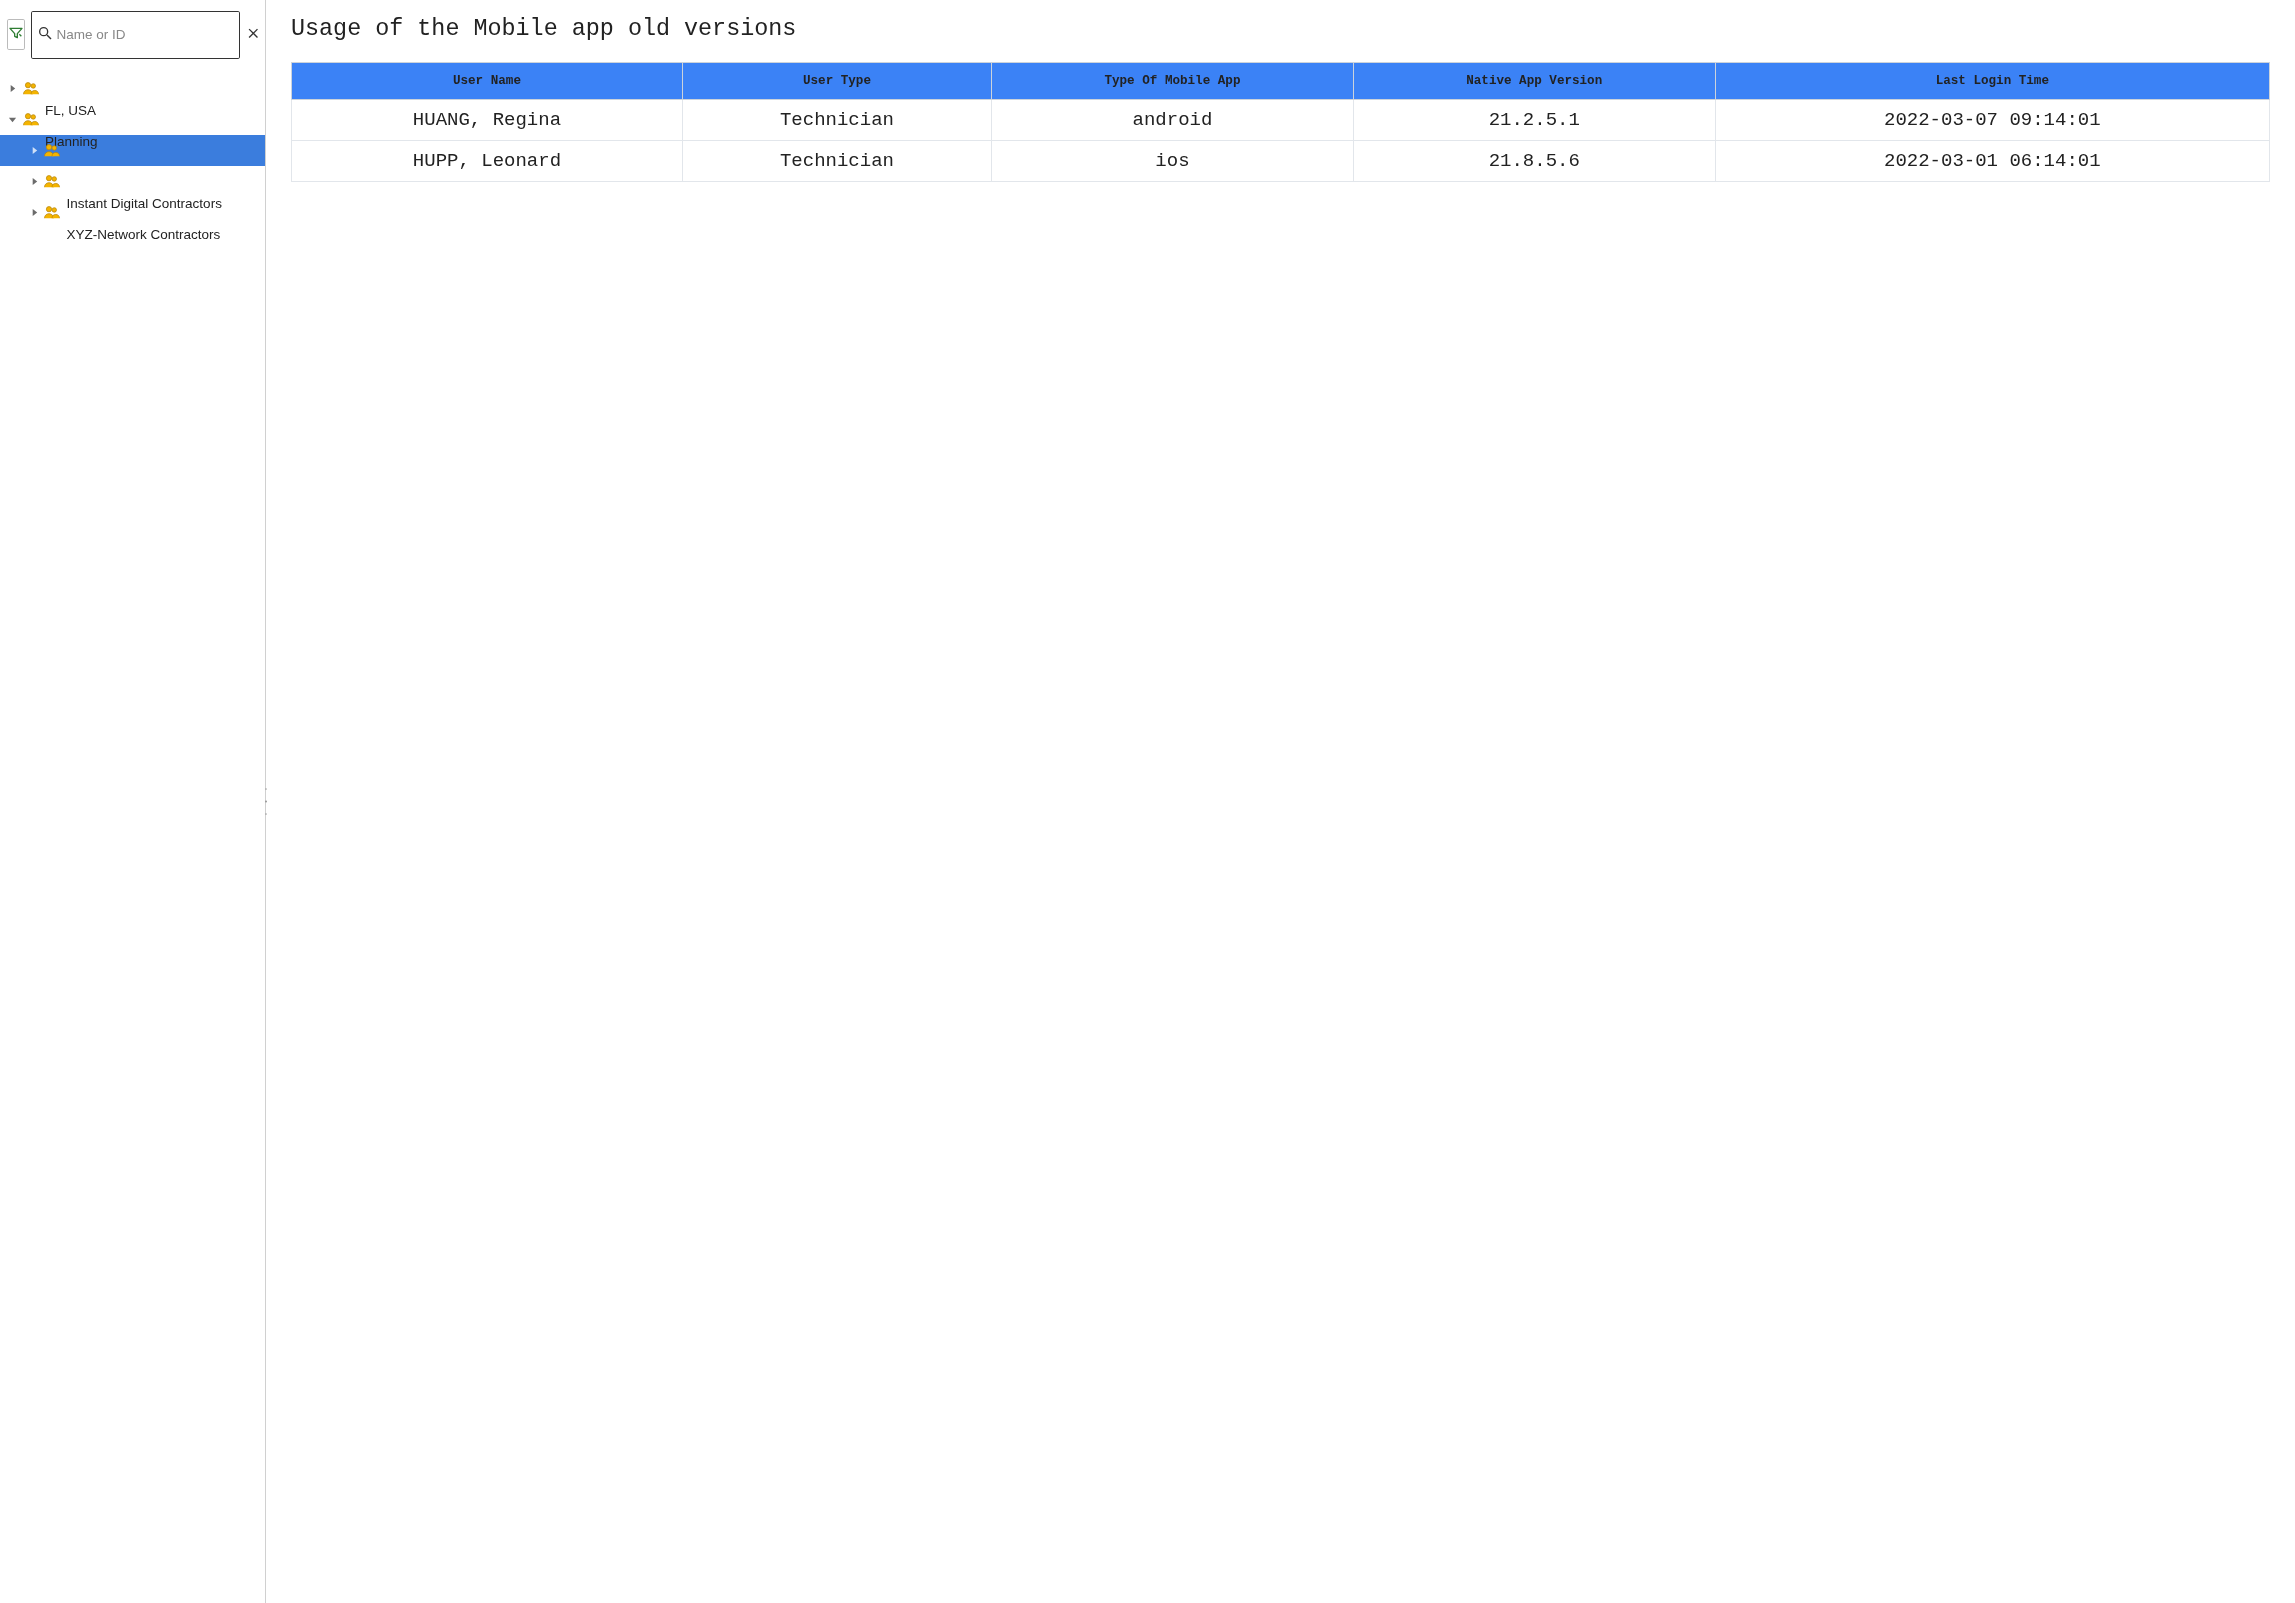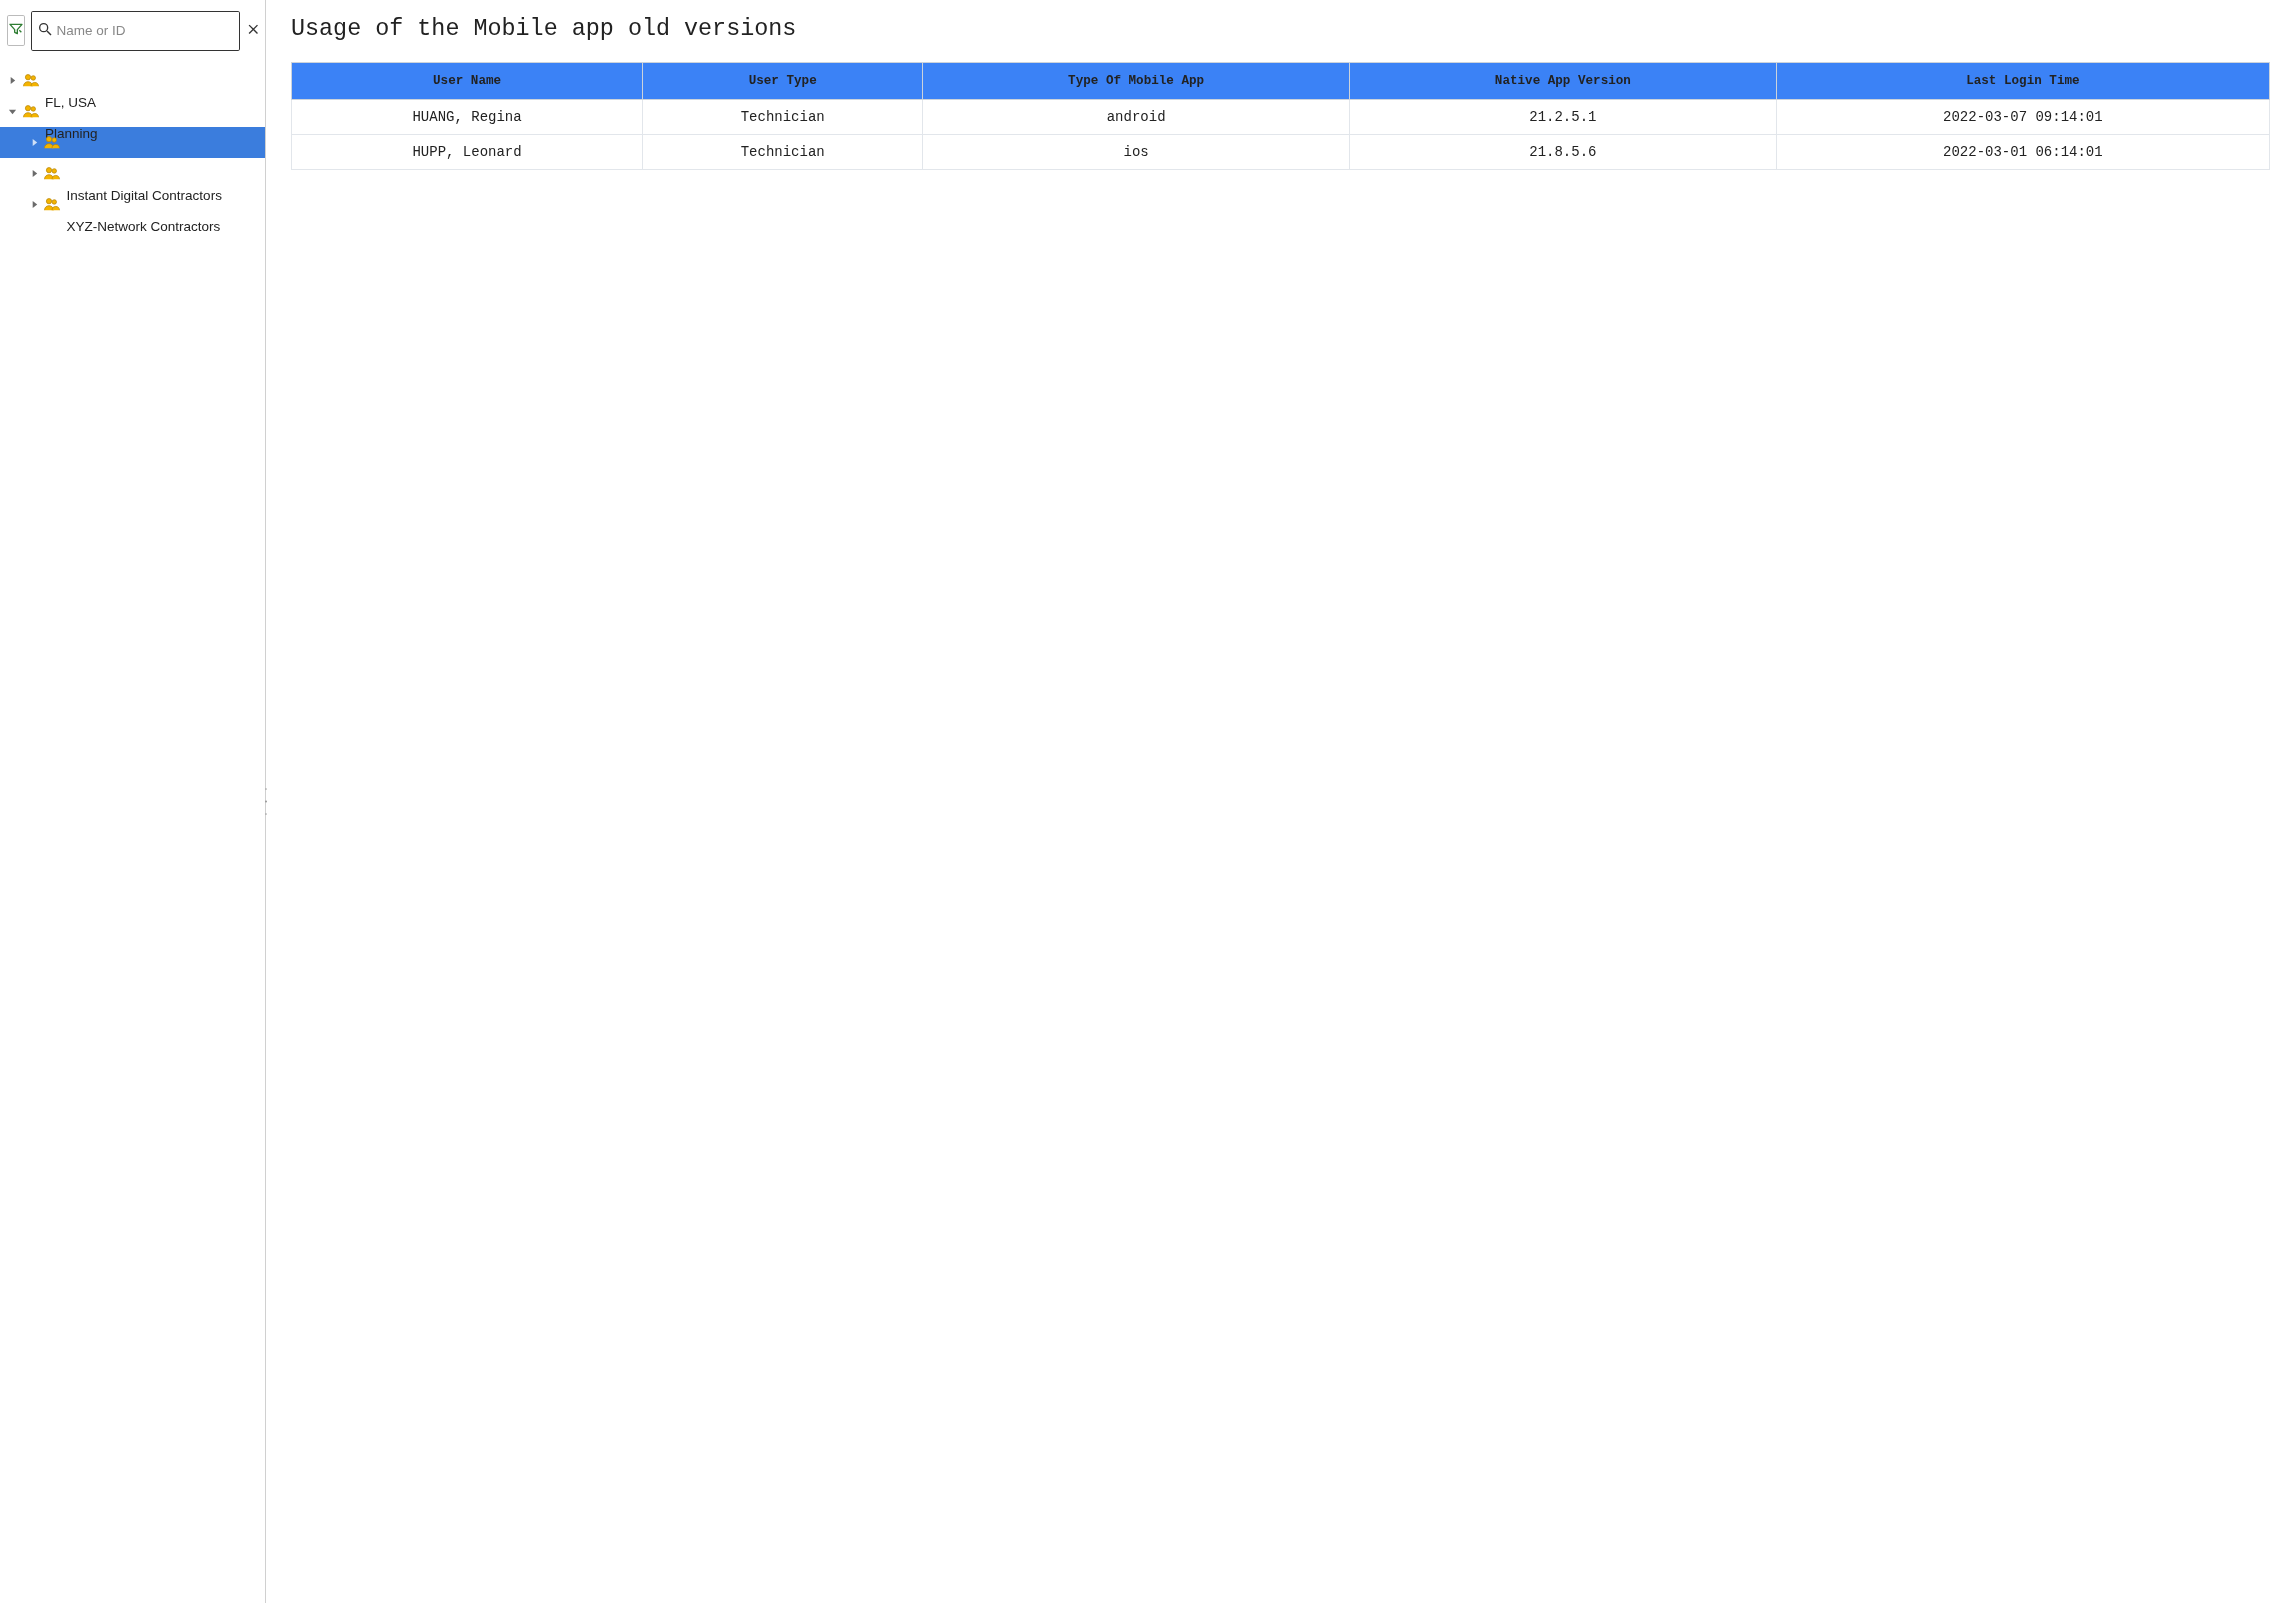--- a/index.html
+++ b/index.html
@@ -35,21 +35,21 @@
       align-items: center;
       justify-content: center;
       cursor: pointer;
       border-radius: 1.8px;
     }
     .search-wrap {
       flex: 1;
       display: flex;
       align-items: center;
       border: 1.4px solid #333;
-      height: 40px;
+      height: 48px;
       padding: 0 5.4px;
       gap: 3.6px;
       border-radius: 1.8px;
     }
     .search-wrap input {
       flex: 1;
       border: none;
       outline: none;
       font-size: 13.5px;
       color: #333;
@@ -129,21 +129,21 @@
       font-size: 12.6px;
       color: #222;
       padding: 10.8px 7.2px;
       border: 0.9px solid #ccd3db;
       text-align: center;
     }
     table.data td {
       padding: 9px 7.2px;
       border: 0.9px solid #e2e6eb;
       text-align: center;
-      font-size: 14px;
+      font-size: 19px;
       color: #222;
     }
     .pager {
       text-align: right;
       font-size: 12.6px;
       color: #333;
       margin-top: 9px;
     }
     .splitter-handle {
       position: absolute;

